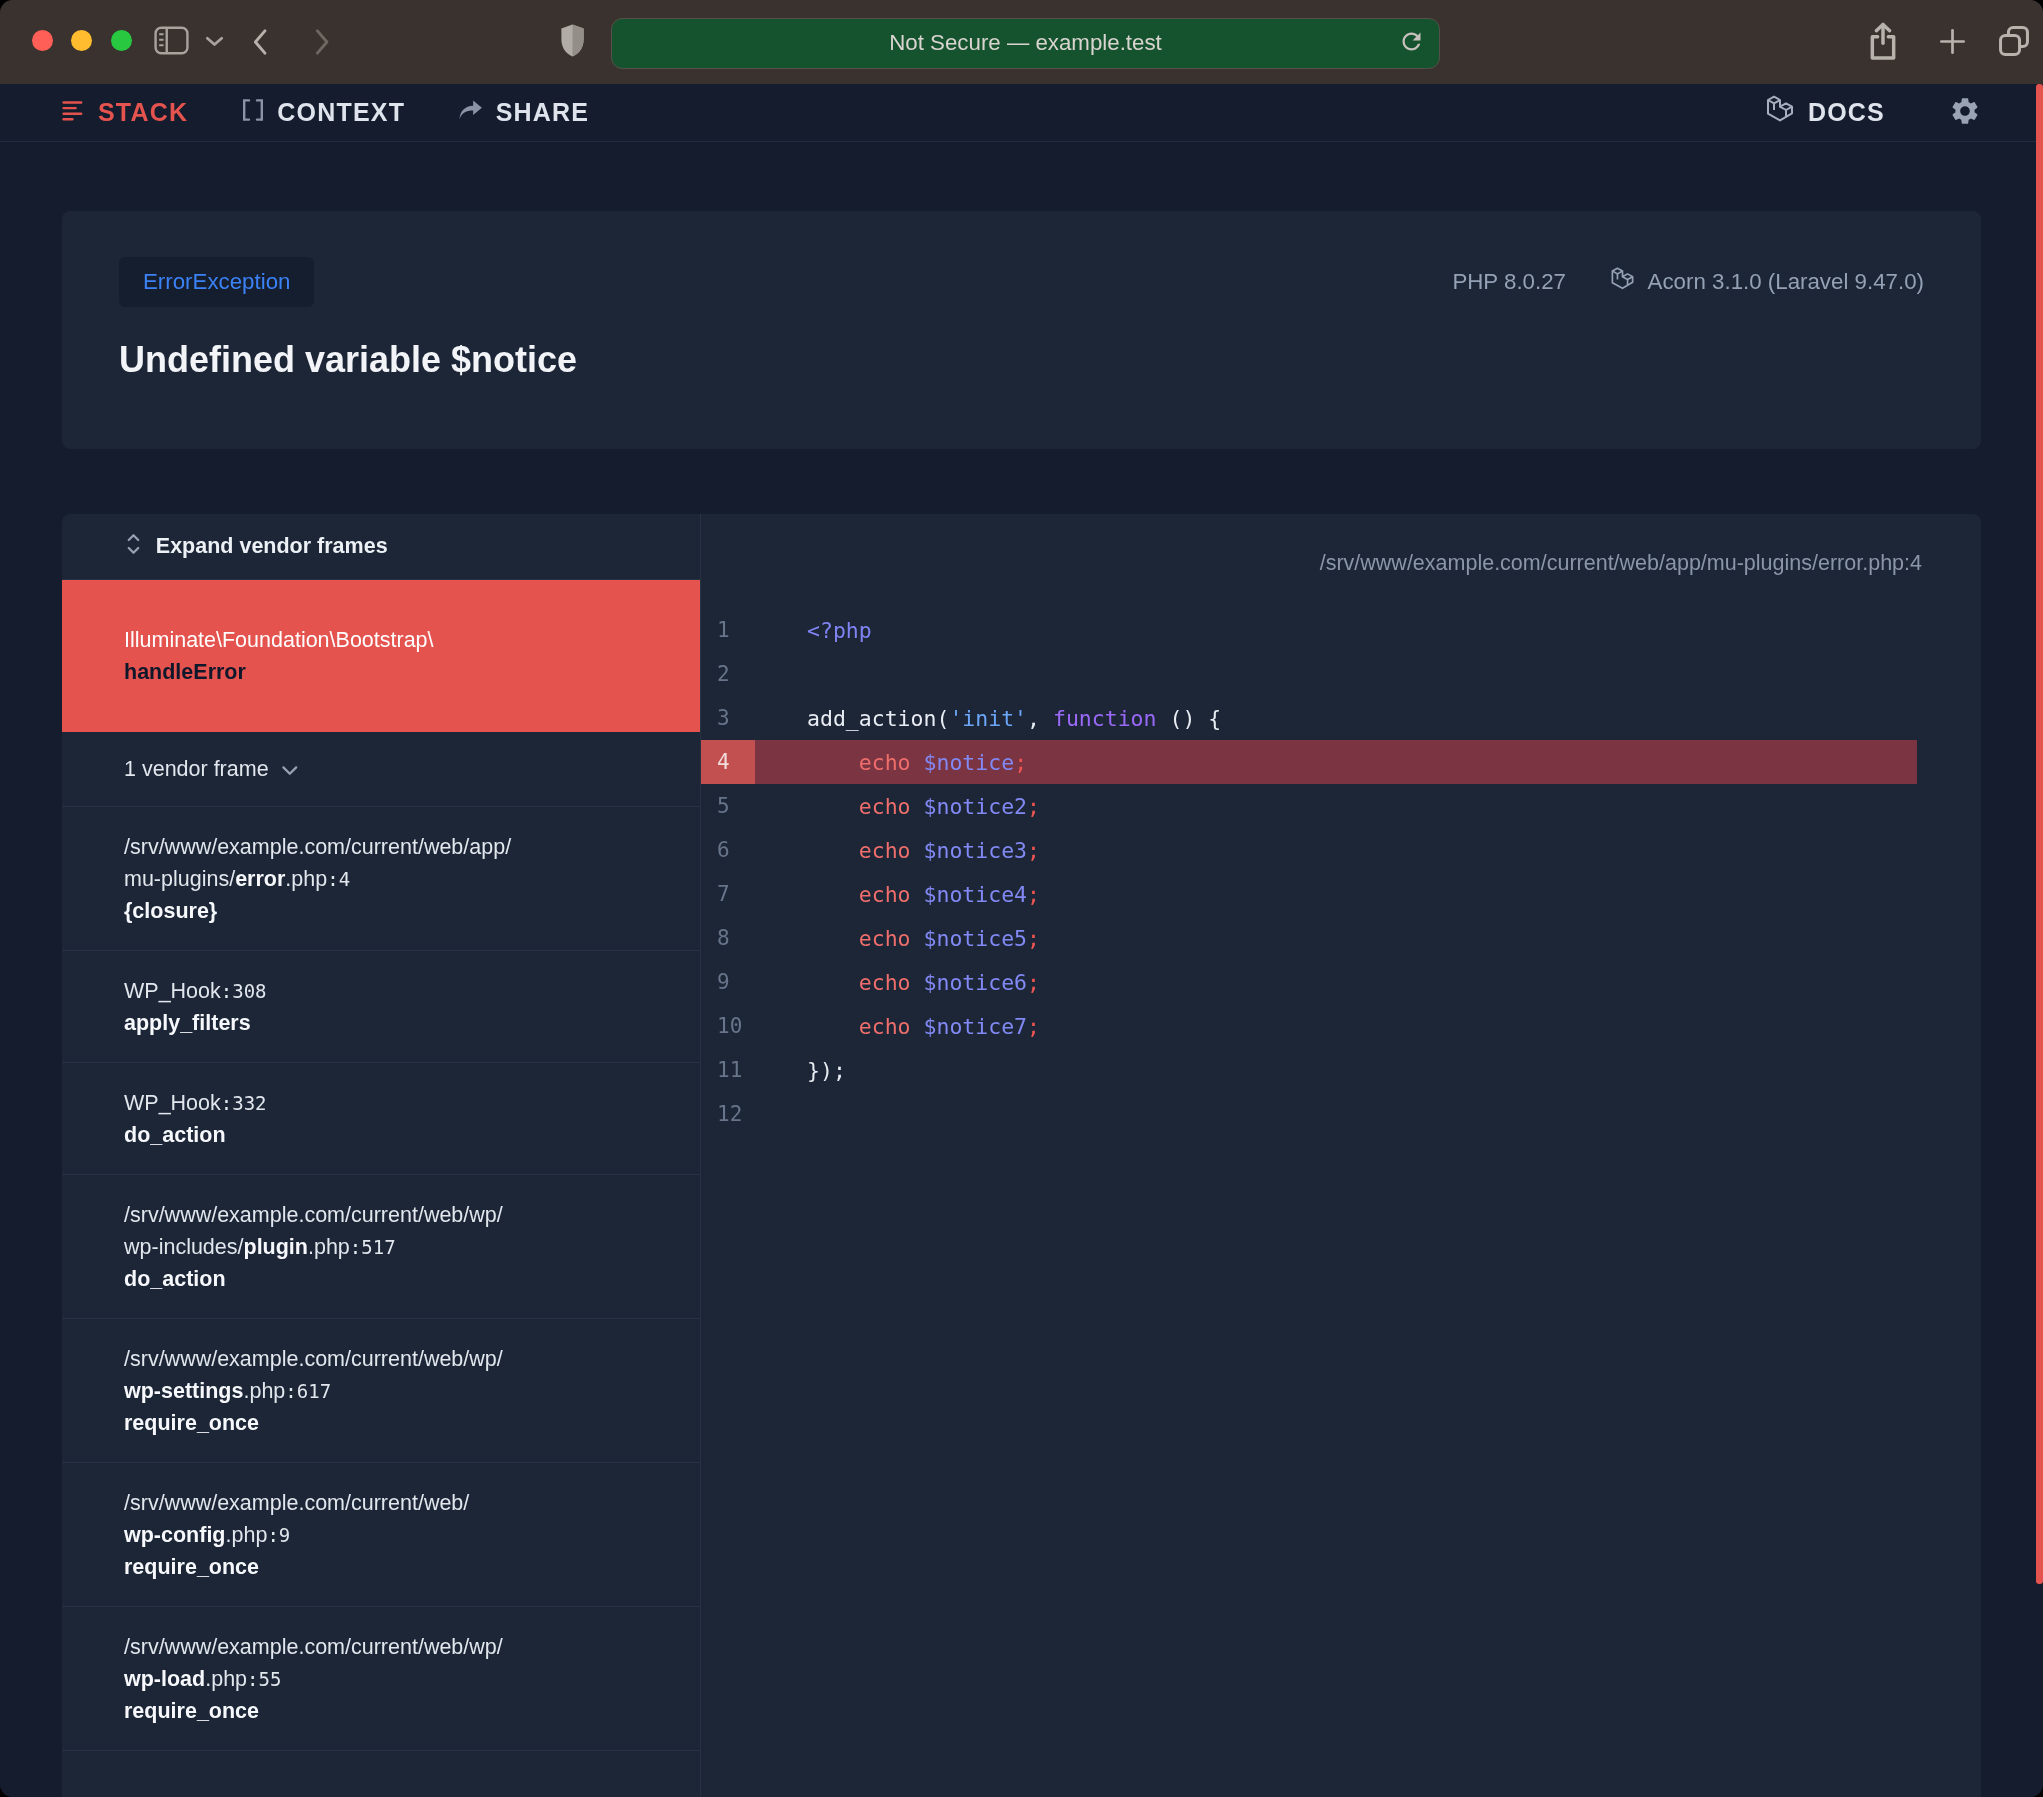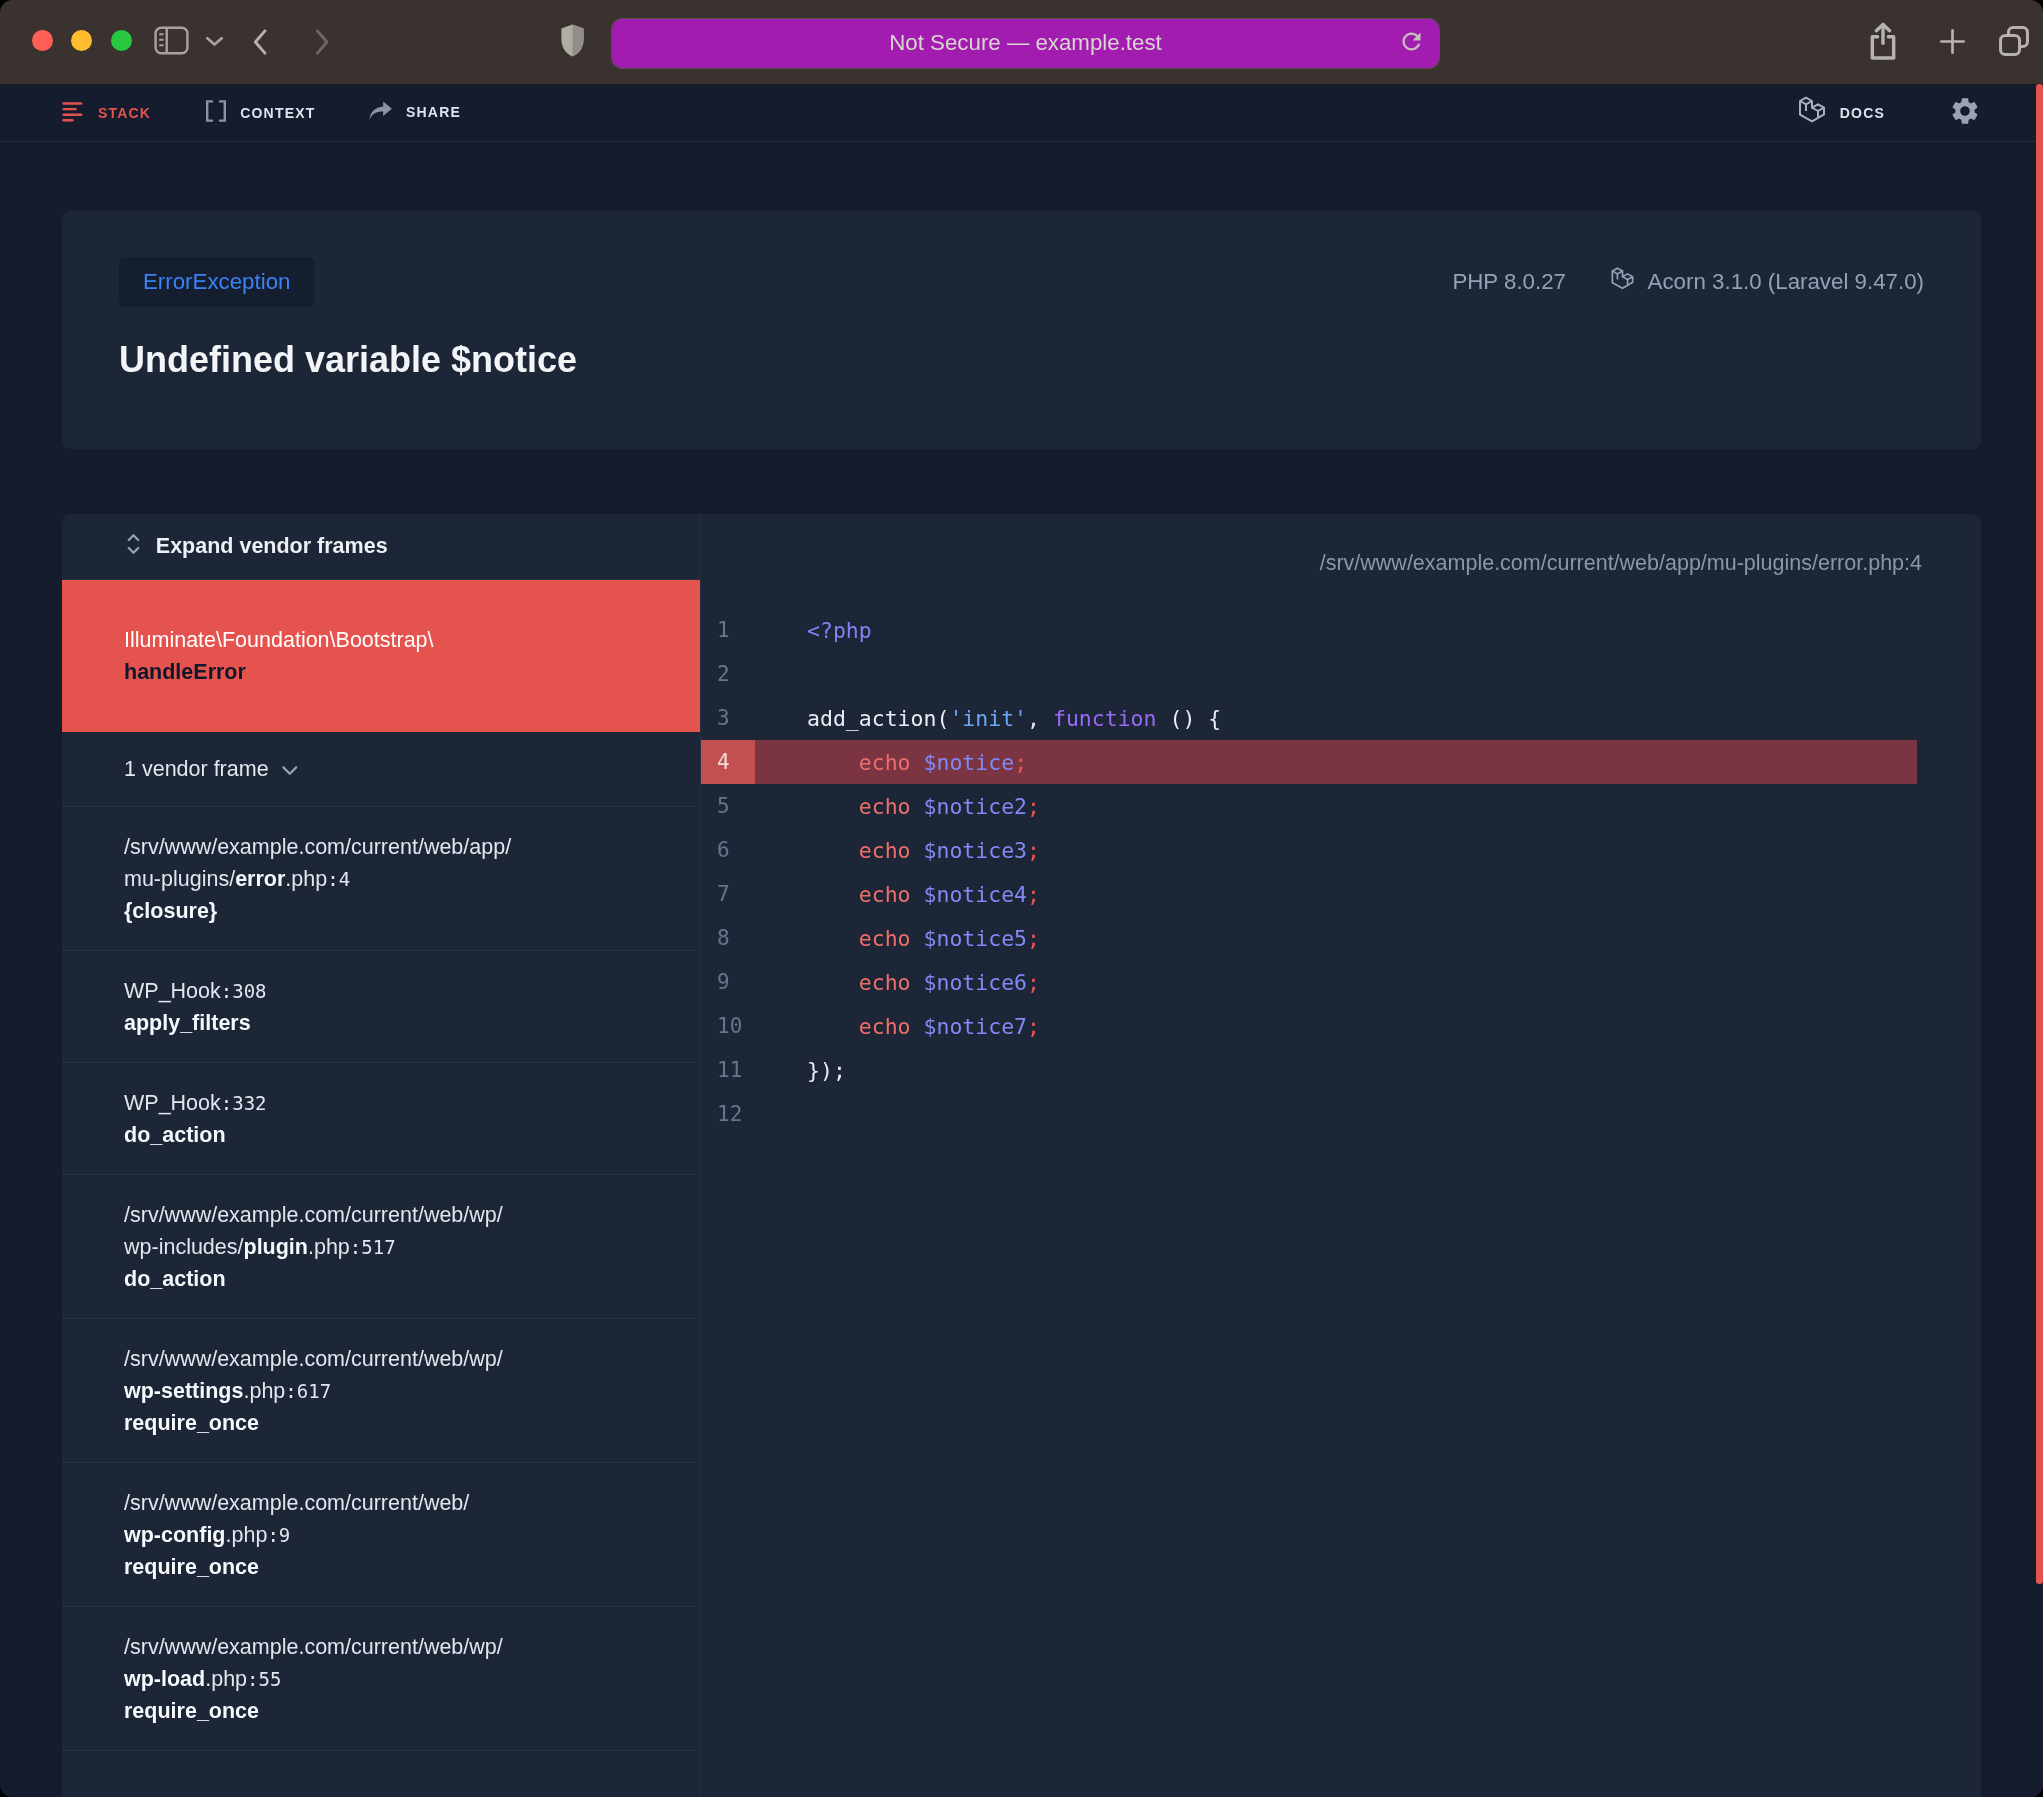--- a/index.html
+++ b/index.html
@@ -12,34 +12,34 @@
   .lights{position:absolute;left:32px;top:29.5px;display:flex;gap:18.4px;}
   .tl{width:21px;height:21px;border-radius:50%;}
   .tl.red{background:#ff5f57;}.tl.yellow{background:#febc2e;}.tl.green{background:#28c840;}
   .chrome svg{display:block;}
   .ic-sidebar{position:absolute;left:154px;top:25.5px;}
   .ic-chevd{position:absolute;left:204px;top:35px;}
   .ic-back{position:absolute;left:249px;top:25.5px;}
   .ic-fwd{position:absolute;left:311px;top:25.5px;}
   .ic-shield{position:absolute;left:559px;top:23px;}
   .urlbar{position:absolute;left:611px;top:17.6px;width:827px;height:49px;
-          background:#a21caf;border:1.6px solid #57504a;border-radius:11.2px;
+          background:#14532d;border:1.6px solid #57504a;border-radius:11.2px;
           display:flex;align-items:center;justify-content:center;}
   .urlbar .urltext{color:#d9d4d0;font-size:22.3px;}
   .ic-reload{position:absolute;right:14.4px;top:9.6px;}
   .ic-share{position:absolute;left:1867px;top:21.5px;}
   .ic-plus{position:absolute;left:1935px;top:24px;}
   .ic-tabs{position:absolute;left:1995px;top:22.3px;}
 
   
   .page{position:absolute;top:84px;left:0;right:0;bottom:0;background:#141c2d;overflow:hidden;}
 
   .navbar{height:57px;border-bottom:1.6px solid #222c3e;display:flex;align-items:center;
           padding:0 62px;gap:53px;}
-  .nav-item{display:flex;align-items:center;gap:12px;font-size:14px;font-weight:700;
+  .nav-item{display:flex;align-items:center;gap:12px;font-size:25px;font-weight:700;
             letter-spacing:1.2px;color:#dfe4ec;cursor:pointer;}
   .nav-item.active{color:#e5534f;}
   .nav-right{margin-left:auto;display:flex;align-items:center;gap:64px;}
 
   .error-card{margin:69px 62px 0;background:#1c2637;border-radius:8px;
               padding:46px 57px 70px;}
   .card-toprow{display:flex;align-items:center;justify-content:space-between;}
   .badge{background:#151e2e;border-radius:6.4px;padding:12px 24px;font-size:22.3px;color:#3b82f6;}
   .version{display:flex;align-items:center;gap:11.2px;color:#95a1b4;font-size:22.3px;}
   .err-title{margin-top:34px;font-size:36px;line-height:38px;font-weight:700;color:#f2f4f8;}

